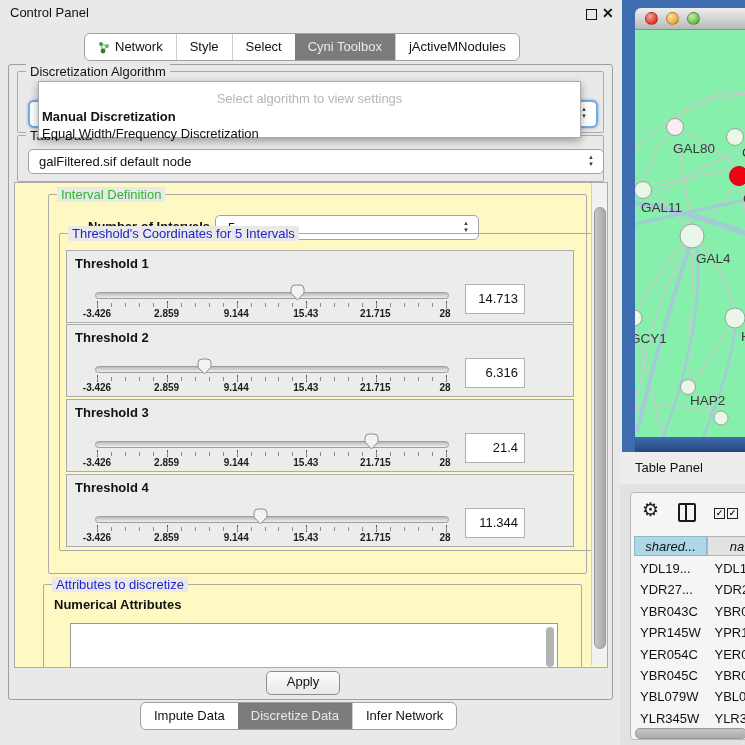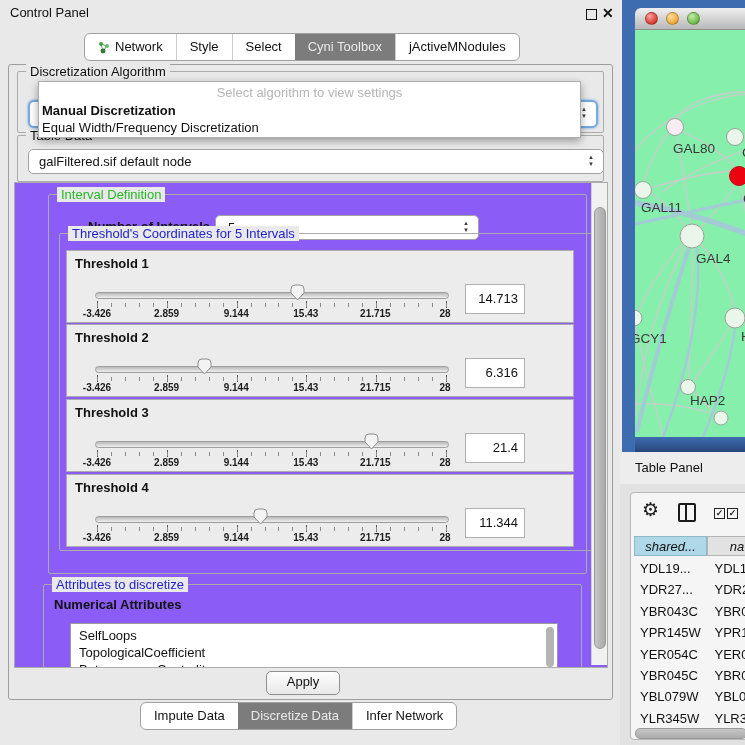--- a/index.html
+++ b/index.html
@@ -24,30 +24,30 @@
   #main-panel{left:8px;top:64px;width:603px;height:634px;border:1px solid #9E9E9E;border-radius:3px;background:#E9E9E9;}
 
   .group{border:1px solid #ABABAB;border-radius:2px;}
   .group-title{position:absolute;top:-8px;left:8px;background:#E9E9E9;padding:0 4px;line-height:15px;}
   .t-green{color:#28B828;}
   .t-blue{color:#2222CC;}
 
   #algo-group{left:8px;top:6px;width:585px;height:60px;}
   #algo-combo{left:10px;top:28px;width:566px;height:24px;background:#fff;border:2px solid #76A9DD;border-radius:6px;box-shadow:0 0 3px #76A9DD;z-index:1;}
   #algo-popup{left:29px;top:16px;width:541px;height:55px;background:#fff;border:1px solid #ABABAB;box-shadow:0 3px 8px rgba(0,0,0,.35);z-index:30;}
-  .popup-hint{text-align:center;color:#B5B5B5;padding-top:3px;height:17px;}
+  .popup-hint{text-align:center;color:#B5B5B5;padding-top:9px;height:17px;}
   .popup-opt{padding-left:3px;height:17px;line-height:17px;}
   .popup-opt.bold{font-weight:bold;}
 
   #tabledata-group{left:8px;top:70px;width:585px;height:45px;}
   .combo{background:#fff;border:1px solid #A3A3A3;border-radius:5px;}
   #table-combo{left:10px;top:13px;width:564px;height:23px;line-height:23px;padding-left:10px;box-sizing:content-box;}
   .updown{position:absolute;right:9px;top:4px;display:flex;flex-direction:column;color:#3a3a3a;font-size:6px;line-height:7px;}
 
-  #scroll-area{left:5px;top:117px;width:592px;height:484px;border:1px solid #ACACAC;background:#8b5cf6;overflow:hidden;}
+  #scroll-area{left:5px;top:117px;width:592px;height:484px;border:1px solid #ACACAC;background:#fef9c3;overflow:hidden;}
   #v-scrollbar{right:0;top:0;width:15px;height:482px;background:#F1F1F1;border-left:1px solid #CFCFCF;}
   #v-thumb{left:2px;top:24px;width:10px;height:440px;border-radius:6px;background:linear-gradient(to right,#C6C6C6,#A9A9A9);border:1px solid #9A9A9A;}
 
   #interval-group{left:33px;top:11px;width:537px;height:378px;}
   #intervals-label{left:39px;top:24px;font-weight:bold;}
   #intervals-spinner{left:166px;top:20px;width:250px;height:23px;line-height:23px;padding-left:12px;box-sizing:content-box;}
   #thr-group{left:10px;top:38px;width:518px;height:316px;padding-left:37px;}
 
   .th-panel{position:absolute;left:6px;width:506px;height:71px;border:1px solid #ABABAB;background:#ECECEC;}
   .th-title{position:absolute;left:8px;top:5px;font-weight:bold;}
@@ -258,25 +258,20 @@
                 <div class="th-value">11.344</div>
               </div>
             </div>
         </div>
       </div>
 
       <div id="attr-group" class="abs group">
         <span class="group-title t-blue">Attributes to discretize</span>
         <div id="attr-label" class="abs">Numerical Attributes</div>
         <div id="attr-list" class="abs">
-          <div id="attr-list-items">
-              <div class="attr-item">SelfLoops</div>
-              <div class="attr-item">TopologicalCoefficient</div>
-              <div class="attr-item">BetweennessCentrality</div>
-            </div>
           <div id="attr-scrollbar">
               <div id="attr-thumb"></div>
             </div>
         </div>
       </div>
 
       <div id="v-scrollbar" class="abs">
         <div id="v-thumb" class="abs"></div>
       </div>
     </div>

